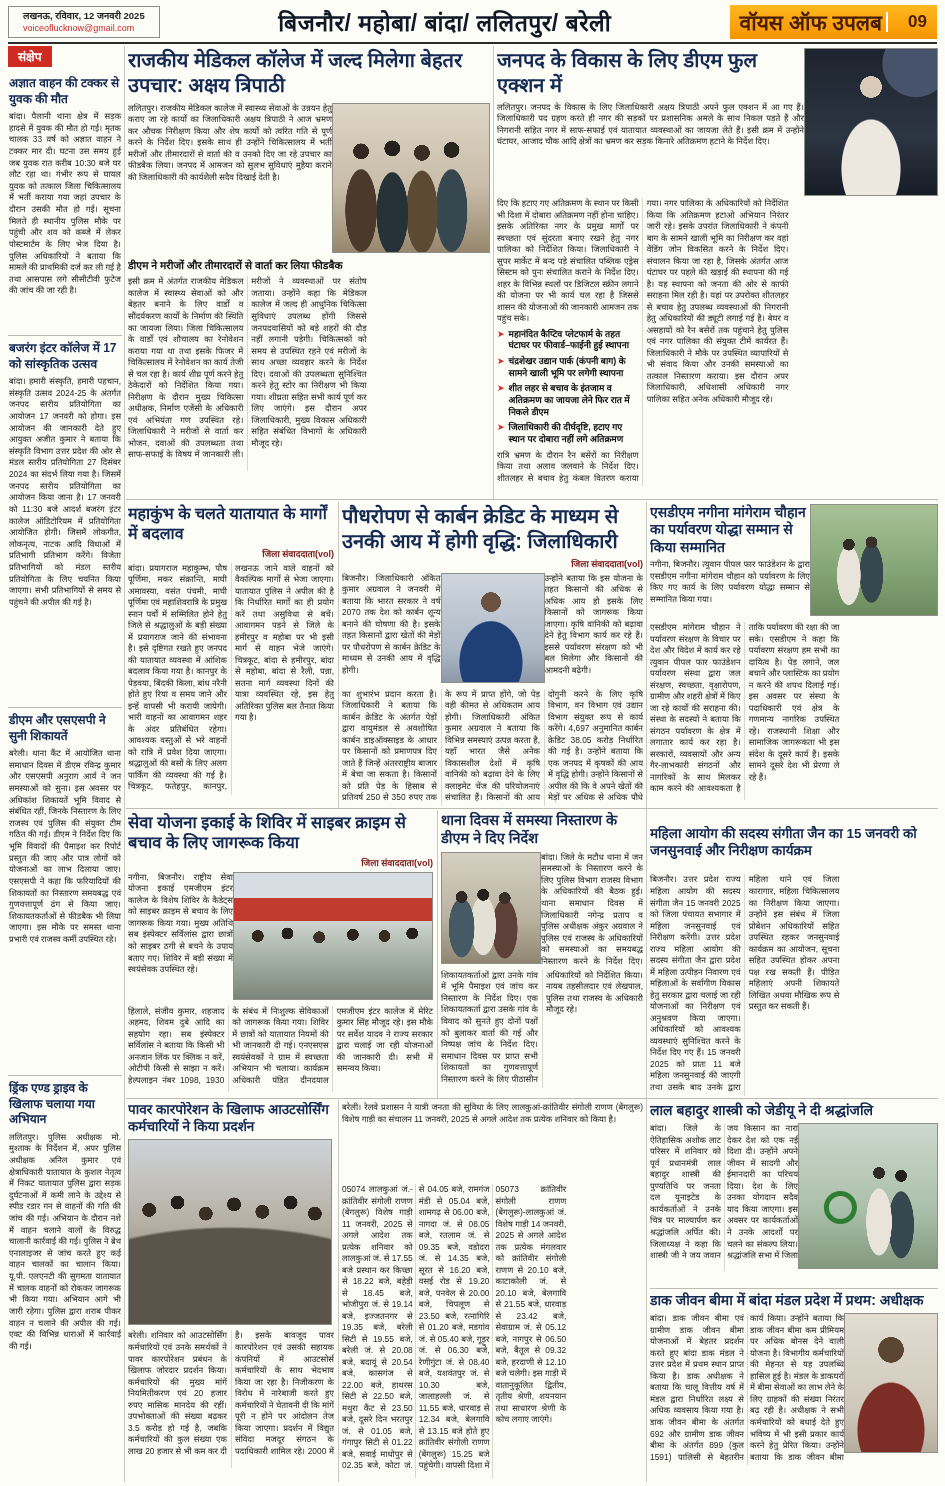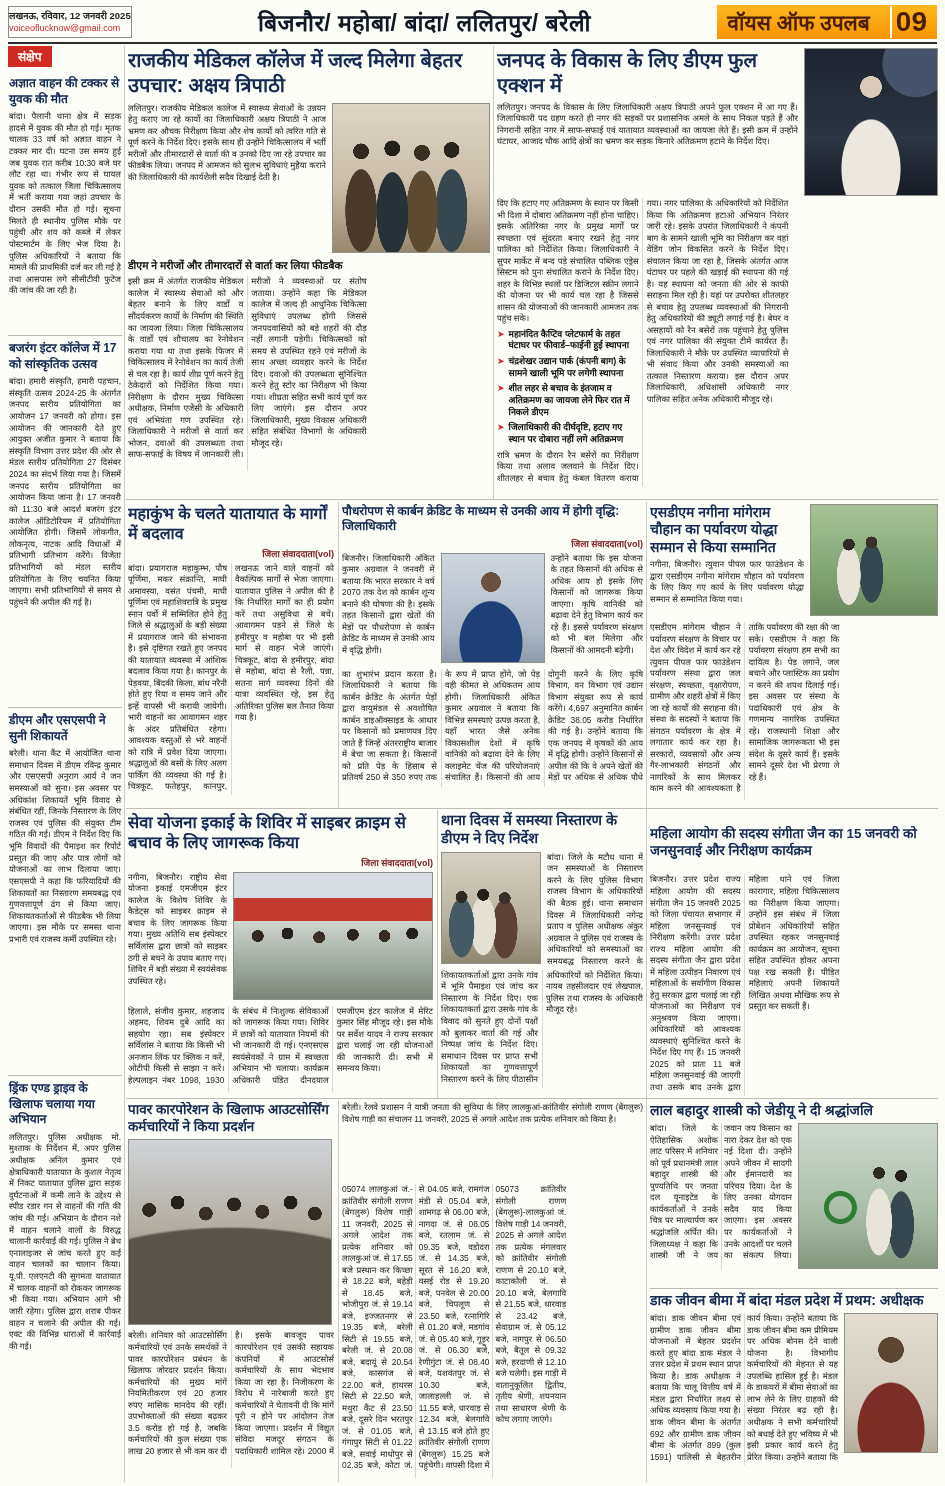--- a/index.html
+++ b/index.html
@@ -1,44 +1,44 @@
 <!DOCTYPE html>
 <html><head>
 <meta charset="utf-8">
 <style>
 *{margin:0;padding:0;box-sizing:border-box}
 html,body{background:#e9e9e4}
 body{font-family:"Liberation Sans","DejaVu Sans",sans-serif}
 .page{position:relative;width:945px;height:1486px;margin:0 auto;background:#fdfdf8;overflow:hidden;color:#1b1b1b}
 
 .hdr{position:absolute;left:8px;top:4px;width:929px;height:36px;display:flex;align-items:center;gap:10px}
-.datebox{border:1px solid #8c8c8c;padding:2px 0;font-size:9.5px;line-height:1.4;white-space:nowrap}
+.datebox{border:1px solid #8c8c8c;padding:2px 14px;font-size:9.5px;line-height:1.4;white-space:nowrap}
 .datebox .dt{font-weight:bold;color:#222}
 .datebox .em{color:#c62828;font-size:9px}
 .cities{flex:1;text-align:center;font-size:23px;font-weight:bold;color:#101826;letter-spacing:.5px}
 .mast{display:flex;align-items:center;background:linear-gradient(180deg,#ffb81f,#f79400);color:#4a1d06;font-weight:bold;padding:3px 10px;height:34px}
 .mast .t{font-size:21px}
-.mast .no{font-size:28px;border-left:2px solid #fff;margin-left:20px;padding-left:4px}
+.mast .no{font-size:17px;border-left:2px solid #fff;margin-left:4px;padding-left:20px}
 .hrule{position:absolute;background:#2b2b2b;height:2px}
 .hline{position:absolute;background:#bdbdb5;height:1px}
 .vline{position:absolute;background:#c9c9c2;width:1px}
 
 .sidebar{position:absolute;left:8px;top:46px;width:114px;height:1436px;overflow:hidden}
 .brief{display:inline-block;background:#d02b23;color:#fff;font-weight:bold;font-size:12px;padding:2px 10px;margin-bottom:4px}
 .sart{border-bottom:1px solid #b9b9b2;padding:5px 1px 7px;overflow:hidden}
 .sart h3{font-size:12px;line-height:1.3;color:#152a52;margin-bottom:4px}
 .sart p{font-size:8.3px;line-height:1.4;text-align:justify;color:#222}
 
 .art{position:absolute;overflow:hidden}
 .art h1{color:#152a52;line-height:1.24;font-weight:bold}
 .byline{text-align:right;font-size:9px;font-weight:bold;color:#7a1c1c;margin:3px 0}
 .bt{font-size:8.4px;line-height:1.37;text-align:justify;color:#1e1e1e}
 .cols{column-gap:8px;column-rule:1px solid #d8d8d0;column-fill:auto;overflow:hidden}
 .c2{column-count:2}.c3{column-count:3}.c4{column-count:4}
-.row{display:flex;gap:6px}
+.row{display:flex;gap:0}
 .subhead{font-size:10.5px;font-weight:bold;line-height:1.32;margin:4px 0;color:#101010}
 .bullet{display:flex;gap:4px;font-size:9px;font-weight:bold;line-height:1.3;margin:4px 0;break-inside:avoid;color:#101010}
 .bullet::before{content:"➤";color:#d02b23;font-size:9px;flex:none}
 
 .ph{flex:none;border:1px solid #90908a;position:relative;overflow:hidden}
 .ph-med{background:radial-gradient(circle 8px at 18% 32%,#32281f 97%,transparent),radial-gradient(circle 8px at 38% 30%,#23201c 97%,transparent),radial-gradient(circle 8px at 57% 33%,#3a2d22 97%,transparent),radial-gradient(circle 8px at 76% 31%,#2a241e 97%,transparent),radial-gradient(ellipse 16px 42px at 18% 72%,#4b3a2c 97%,transparent),radial-gradient(ellipse 16px 42px at 38% 74%,#263238 97%,transparent),radial-gradient(ellipse 16px 42px at 57% 73%,#5d4a33 97%,transparent),radial-gradient(ellipse 16px 42px at 76% 72%,#37474f 97%,transparent),linear-gradient(180deg,#ddd5c6 0%,#c9bda9 55%,#97876e 100%)}
 .ph-dm{background:radial-gradient(circle 11px at 50% 26%,#d8c9b8 97%,transparent),radial-gradient(ellipse 30px 50px at 50% 82%,#ece7df 97%,transparent),radial-gradient(circle 34px at 84% 10%,#46536a 97%,transparent),linear-gradient(180deg,#1d2430 0%,#2c3542 60%,#171c26 100%)}
 .ph-plant{background:radial-gradient(circle 10px at 48% 26%,#6b5140 97%,transparent),radial-gradient(ellipse 32px 42px at 48% 82%,#1f3f77 97%,transparent),linear-gradient(180deg,#cfd6de 0%,#aeb9c6 70%,#8d99a8 100%)}
 .ph-sdm{background:radial-gradient(circle 6px at 30% 36%,#2f2a24 97%,transparent),radial-gradient(circle 6px at 48% 34%,#39302a 97%,transparent),radial-gradient(ellipse 12px 30px at 30% 64%,#e8e4da 97%,transparent),radial-gradient(ellipse 12px 30px at 48% 62%,#37474f 97%,transparent),linear-gradient(180deg,#a8c296 0%,#86a878 55%,#6c8a5e 100%)}
 .ph-cyber{background:radial-gradient(circle 6px at 12% 50%,#31291f 97%,transparent),radial-gradient(circle 6px at 27% 48%,#241f1a 97%,transparent),radial-gradient(circle 6px at 43% 51%,#3a2f24 97%,transparent),radial-gradient(circle 6px at 60% 49%,#2b241d 97%,transparent),radial-gradient(circle 6px at 76% 50%,#362c22 97%,transparent),radial-gradient(circle 6px at 90% 48%,#241f1a 97%,transparent),linear-gradient(180deg,#d7dde2 0%,#d7dde2 20%,#c23b2e 20%,#c23b2e 38%,#cfd4cf 38%,#9aa79a 75%,#7b8577 100%)}
@@ -124,21 +124,21 @@
     </div>
   </section>
 
   <section class="art" style="left:128px;top:504px;width:206px;height:302px">
     <h1 style="font-size:16px">महाकुंभ के चलते यातायात के मार्गों में बदलाव</h1>
     <div class="byline">जिला संवाददाता(vol)</div>
     <p class="bt cols c2" style="height:232px">बांदा। प्रयागराज महाकुम्भ, पौष पूर्णिमा, मकर संक्रान्ति, माघी अमावस्या, वसंत पंचमी, माघी पूर्णिमा एवं महाशिवरात्रि के प्रमुख स्नान पर्वों में सम्मिलित होने हेतु जिले से श्रद्धालुओं के बड़ी संख्या में प्रयागराज जाने की संभावना है। इसे दृष्टिगत रखते हुए जनपद की यातायात व्यवस्था में आंशिक बदलाव किया गया है। कानपुर के पेड़वया, बिंदकी किला, बांध नरैनी होते हुए रिया व समय जाने और इन्हें वापसी भी करायी जायेगी। भारी वाहनों का आवागमन शहर के अंदर प्रतिबंधित रहेगा। आवश्यक वस्तुओं से भरे वाहनों को रात्रि में प्रवेश दिया जाएगा। श्रद्धालुओं की बसों के लिए अलग पार्किंग की व्यवस्था की गई है। चित्रकूट, फतेहपुर, कानपुर, लखनऊ जाने वाले वाहनों को वैकल्पिक मार्गों से भेजा जाएगा। यातायात पुलिस ने अपील की है कि निर्धारित मार्गों का ही प्रयोग करें तथा असुविधा से बचें। आवागमन पड़ने से जिले के हमीरपुर व महोबा पर भी इसी मार्ग से वाहन भेजे जाएंगे। चित्रकूट, बांदा से हमीरपुर, बांदा से महोबा, बांदा से रैली, पन्ना, सतना मार्ग व्यवस्था दिनों की यात्रा व्यवस्थित रहे, इस हेतु अतिरिक्त पुलिस बल तैनात किया गया है।</p>
   </section>
 
   <section class="art" style="left:342px;top:504px;width:301px;height:302px">
-    <h1 style="font-size:12px">पौधरोपण से कार्बन क्रेडिट के माध्यम से उनकी आय में होगी वृद्धि: जिलाधिकारी</h1>
+    <h1 style="font-size:20px">पौधरोपण से कार्बन क्रेडिट के माध्यम से उनकी आय में होगी वृद्धि: जिलाधिकारी</h1>
     <div class="byline">जिला संवाददाता(vol)</div>
     <div class="row" style="height:112px">
       <p class="bt" style="flex:1;overflow:hidden">बिजनौर। जिलाधिकारी अंकित कुमार अग्रवाल ने जनवरी में बताया कि भारत सरकार ने वर्ष 2070 तक देश को कार्बन शून्य बनाने की घोषणा की है। इसके तहत किसानों द्वारा खेतों की मेड़ों पर पौधरोपण से कार्बन क्रेडिट के माध्यम से उनकी आय में वृद्धि होगी।</p>
       <div class="ph ph-plant" style="width:104px;height:110px"></div>
       <p class="bt" style="flex:1;overflow:hidden">उन्होंने बताया कि इस योजना के तहत किसानों की अधिक से अधिक आय हो इसके लिए किसानों को जागरूक किया जाएगा। कृषि वानिकी को बढ़ावा देने हेतु विभाग कार्य कर रहे हैं। इससे पर्यावरण संरक्षण को भी बल मिलेगा और किसानों की आमदनी बढ़ेगी।</p>
     </div>
     <p class="bt cols c3" style="height:118px;margin-top:4px">का शुभारंभ प्रदान करता है। जिलाधिकारी ने बताया कि कार्बन क्रेडिट के अंतर्गत पेड़ों द्वारा वायुमंडल से अवशोषित कार्बन डाइऑक्साइड के आधार पर किसानों को प्रमाणपत्र दिए जाते हैं जिन्हें अंतरराष्ट्रीय बाजार में बेचा जा सकता है। किसानों को प्रति पेड़ के हिसाब से प्रतिवर्ष 250 से 350 रुपए तक के रूप में प्राप्त होंगे, जो पेड़ वही कीमत से अधिकतम आय होगी। जिलाधिकारी अंकित कुमार अग्रवाल ने बताया कि विभिन्न समस्याएं उत्पन्न करता है, यहाँ भारत जैसे अनेक विकासशील देशों में कृषि वानिकी को बढ़ावा देने के लिए क्लाइमेट चेंज की परियोजनाएं संचालित हैं। किसानों की आय दोगुनी करने के लिए कृषि विभाग, वन विभाग एवं उद्यान विभाग संयुक्त रूप से कार्य करेंगे। 4,697 अनुमानित कार्बन क्रेडिट 38.05 करोड़ निर्धारित की गई है। उन्होंने बताया कि एक जनपद में कृषकों की आय में वृद्धि होगी। उन्होंने किसानों से अपील की कि वे अपने खेतों की मेड़ों पर अधिक से अधिक पौधे लगाएं। सी.डी.एम. का उद्देश्य औद्योगिक देशों को विकासशील देशों में परियोजनाएं चलाकर कार्बन क्रेडिट अर्जित करने का अवसर प्रदान करना है।</p>
   </section>
 
   <section class="art" style="left:650px;top:504px;width:288px;height:302px">

